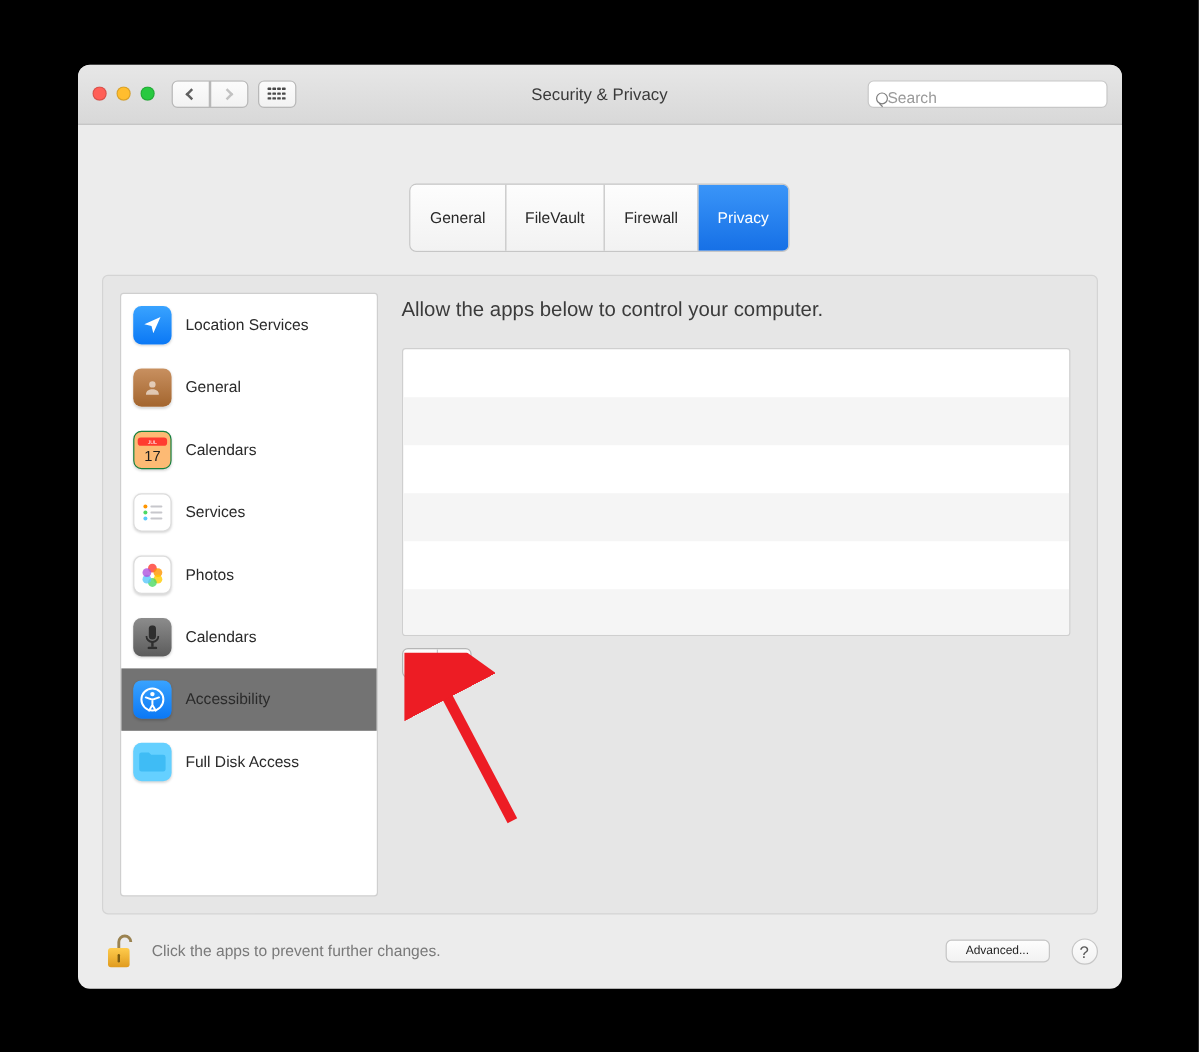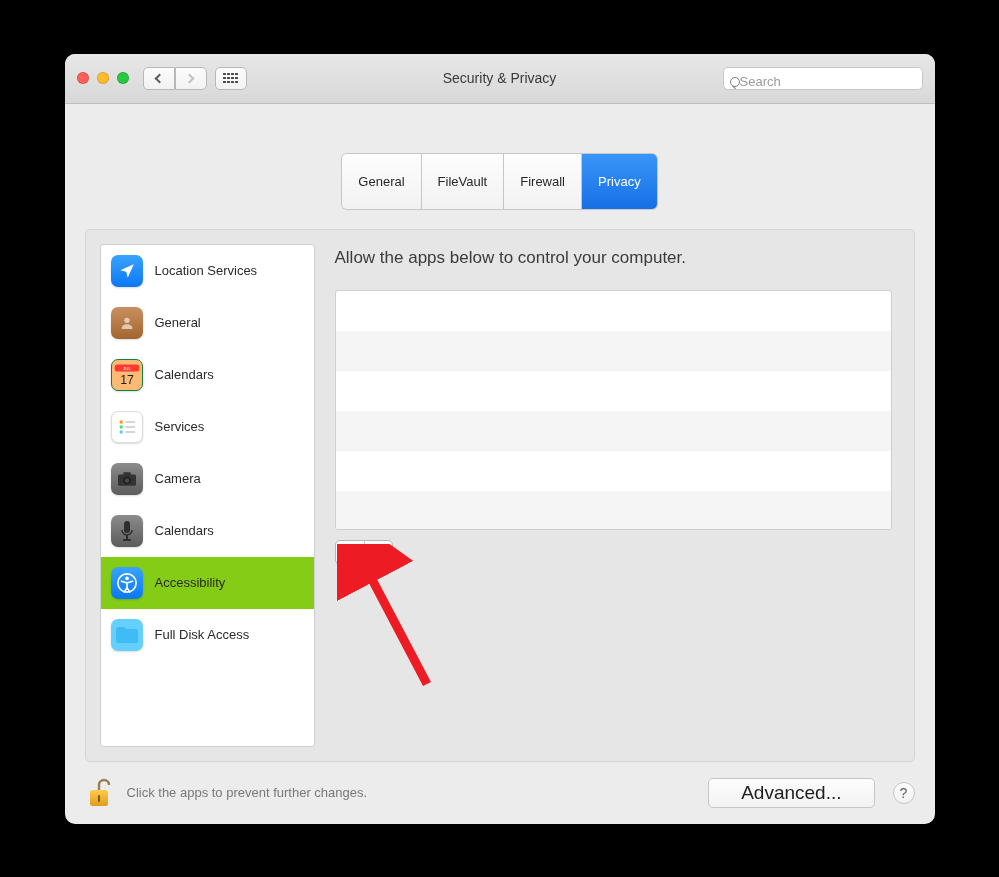--- a/index.html
+++ b/index.html
@@ -162,21 +162,21 @@
     overflow: hidden;
   }
   .sb-item {
     display: flex;
     align-items: center;
     gap: 12px;
     height: 52px;
     padding: 0 10px;
     cursor: default;
   }
-  .sb-item.selected { background: #84cc16; }
+  .sb-item.selected { background: #737373; }
   .sb-icon {
     width: 32px; height: 32px;
     border-radius: 7px;
     flex-shrink: 0;
     display: flex; align-items:center; justify-content:center;
     box-shadow: 0 1px 2px rgba(0,0,0,0.15);
   }
   .sb-label { font-size: 13px; color:#2a2a2a; }
 
   
@@ -232,25 +232,25 @@
     align-items: center;
     gap: 12px;
   }
   .lock-btn {
     width: 30px; height: 34px;
     display:flex; align-items:center; justify-content:center;
   }
   .footer-text { font-size:13px; color:#797979; }
   .adv-btn {
     margin-left: auto;
-    padding: 3px 32px;
+    padding: 3px 16px;
     background: linear-gradient(#fdfdfd,#f2f2f2);
     border:1px solid #c6c6c6;
     border-radius: 5px;
-    font-size:19px;
+    font-size:10px;
   }
   .help-btn {
     width: 22px; height:22px;
     border-radius: 50%;
     border:1px solid #c6c6c6;
     background: linear-gradient(#fdfdfd,#f2f2f2);
     display:flex; align-items:center; justify-content:center;
     font-size:14px;
     color:#5b5b5b;
     margin-left:6px;
@@ -350,32 +350,34 @@
                 <rect x="10" y="5" width="12" height="2" rx="1" fill="#c7c7cc"></rect>
               <circle cx="5" cy="12" r="2" fill="#4cd964"></circle>
                 <rect x="10" y="11" width="12" height="2" rx="1" fill="#c7c7cc"></rect>
               <circle cx="5" cy="18" r="2" fill="#5ac8fa"></circle>
                 <rect x="10" y="17" width="12" height="2" rx="1" fill="#c7c7cc"></rect>
             </svg>
           </div>
           <span class="sb-label">Services</span>
         </div>
 
-
-        <div class="sb-item">
-          <div class="sb-icon" style="background:linear-gradient(#8c8c8c,#5c5c5c);">
-            <svg width="18" height="14" viewBox="0 0 24 18">
-                <rect x="0" y="3" width="24" height="15" rx="2" fill="#333"></rect>
-                <rect x="7" y="0" width="10" height="5" rx="1" fill="#333"></rect>
-                <circle cx="12" cy="11" r="5" fill="#1e1e1e"></circle>
-                <circle cx="12" cy="11" r="3" fill="#4a4a4a"></circle>
-              </svg>
-          </div>
-          <span class="sb-label">Camera</span>
-        </div>
+        <div class="sb-item">
+          <div class="sb-icon" style="background:#fff;border:1px solid #dcdcdc;">
+            <svg width="22" height="22" viewBox="0 0 24 24">
+              <circle cx="12" cy="6" r="4" fill="#ff3b30" opacity="0.8"></circle>
+              <circle cx="17" cy="10" r="4" fill="#ff9500" opacity="0.8"></circle>
+              <circle cx="17" cy="16" r="4" fill="#ffcc00" opacity="0.8"></circle>
+              <circle cx="12" cy="19" r="4" fill="#4cd964" opacity="0.8"></circle>
+              <circle cx="7" cy="16" r="4" fill="#5ac8fa" opacity="0.8"></circle>
+              <circle cx="7" cy="10" r="4" fill="#af52de" opacity="0.8"></circle>
+            </svg>
+          </div>
+          <span class="sb-label">Photos</span>
+        </div>
+
 
         <div class="sb-item">
           <div class="sb-icon" style="background:linear-gradient(#8c8c8c,#5c5c5c);">
             <svg width="12" height="20" viewBox="0 0 12 20">
                 <rect x="3" y="0" width="6" height="12" rx="3" fill="#2e2e2e"></rect>
                 <path d="M1 9a5 5 0 0 0 10 0" stroke="#2e2e2e" stroke-width="1.5" fill="none"></path>
                 <rect x="5" y="14" width="2" height="4" fill="#2e2e2e"></rect>
                 <rect x="2" y="18" width="8" height="2" rx="1" fill="#2e2e2e"></rect>
               </svg>
           </div>

